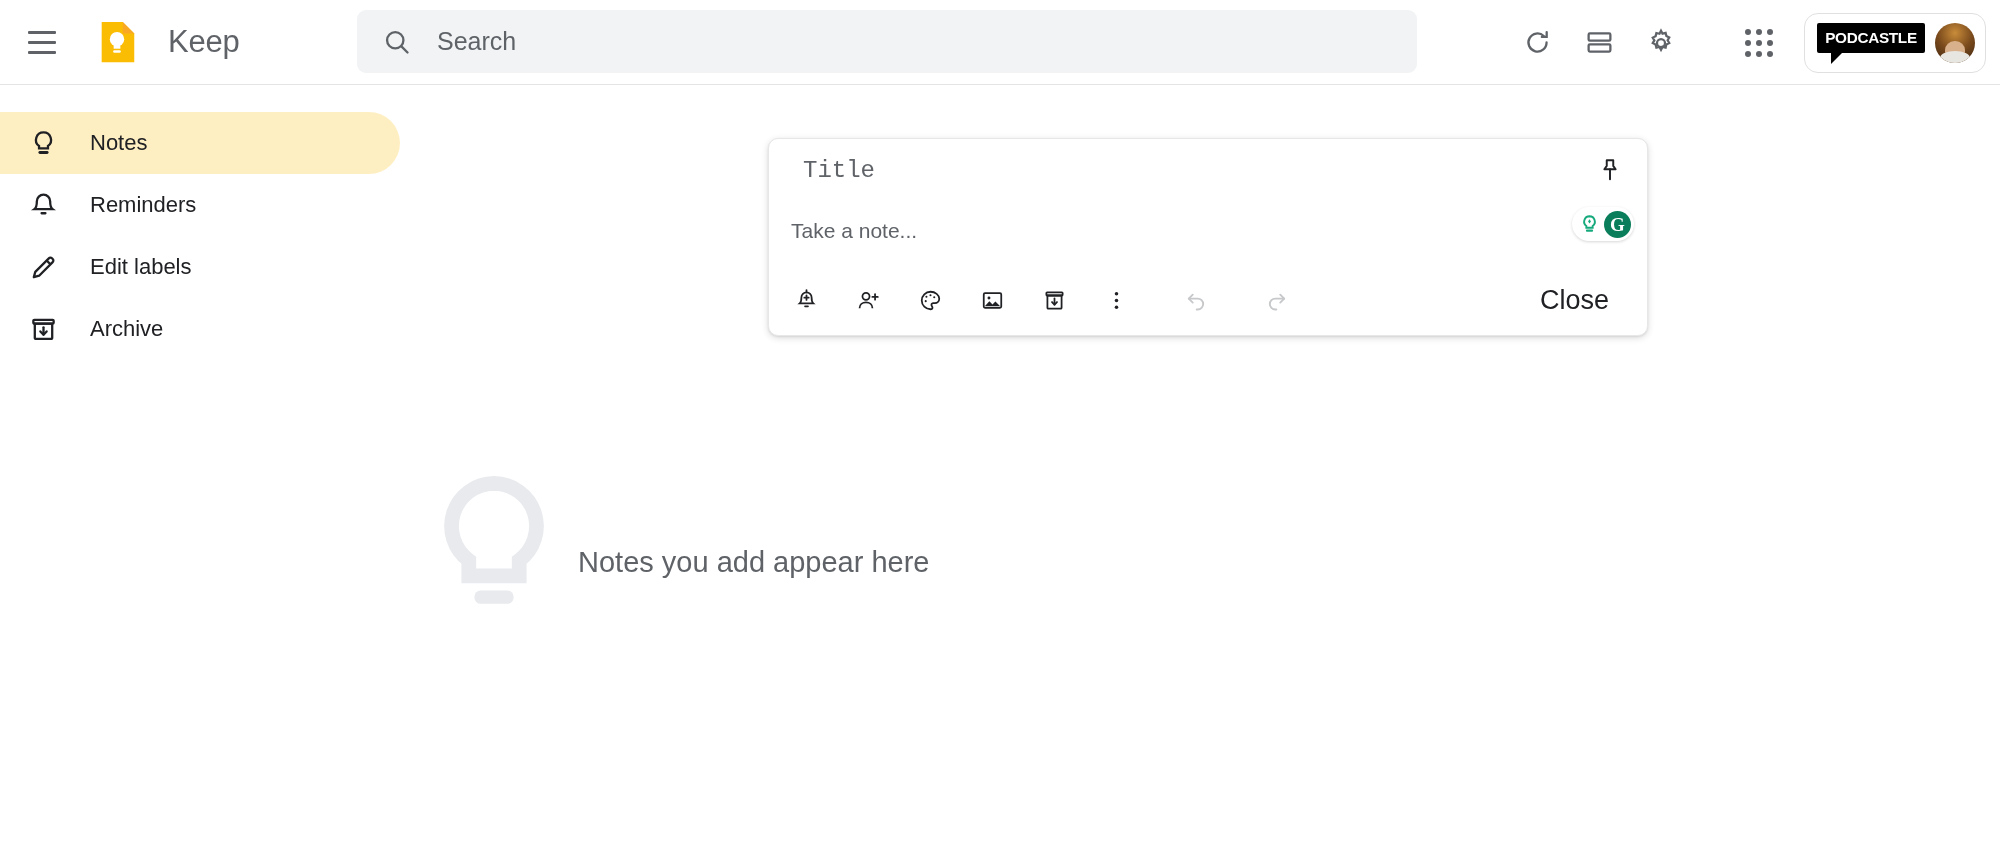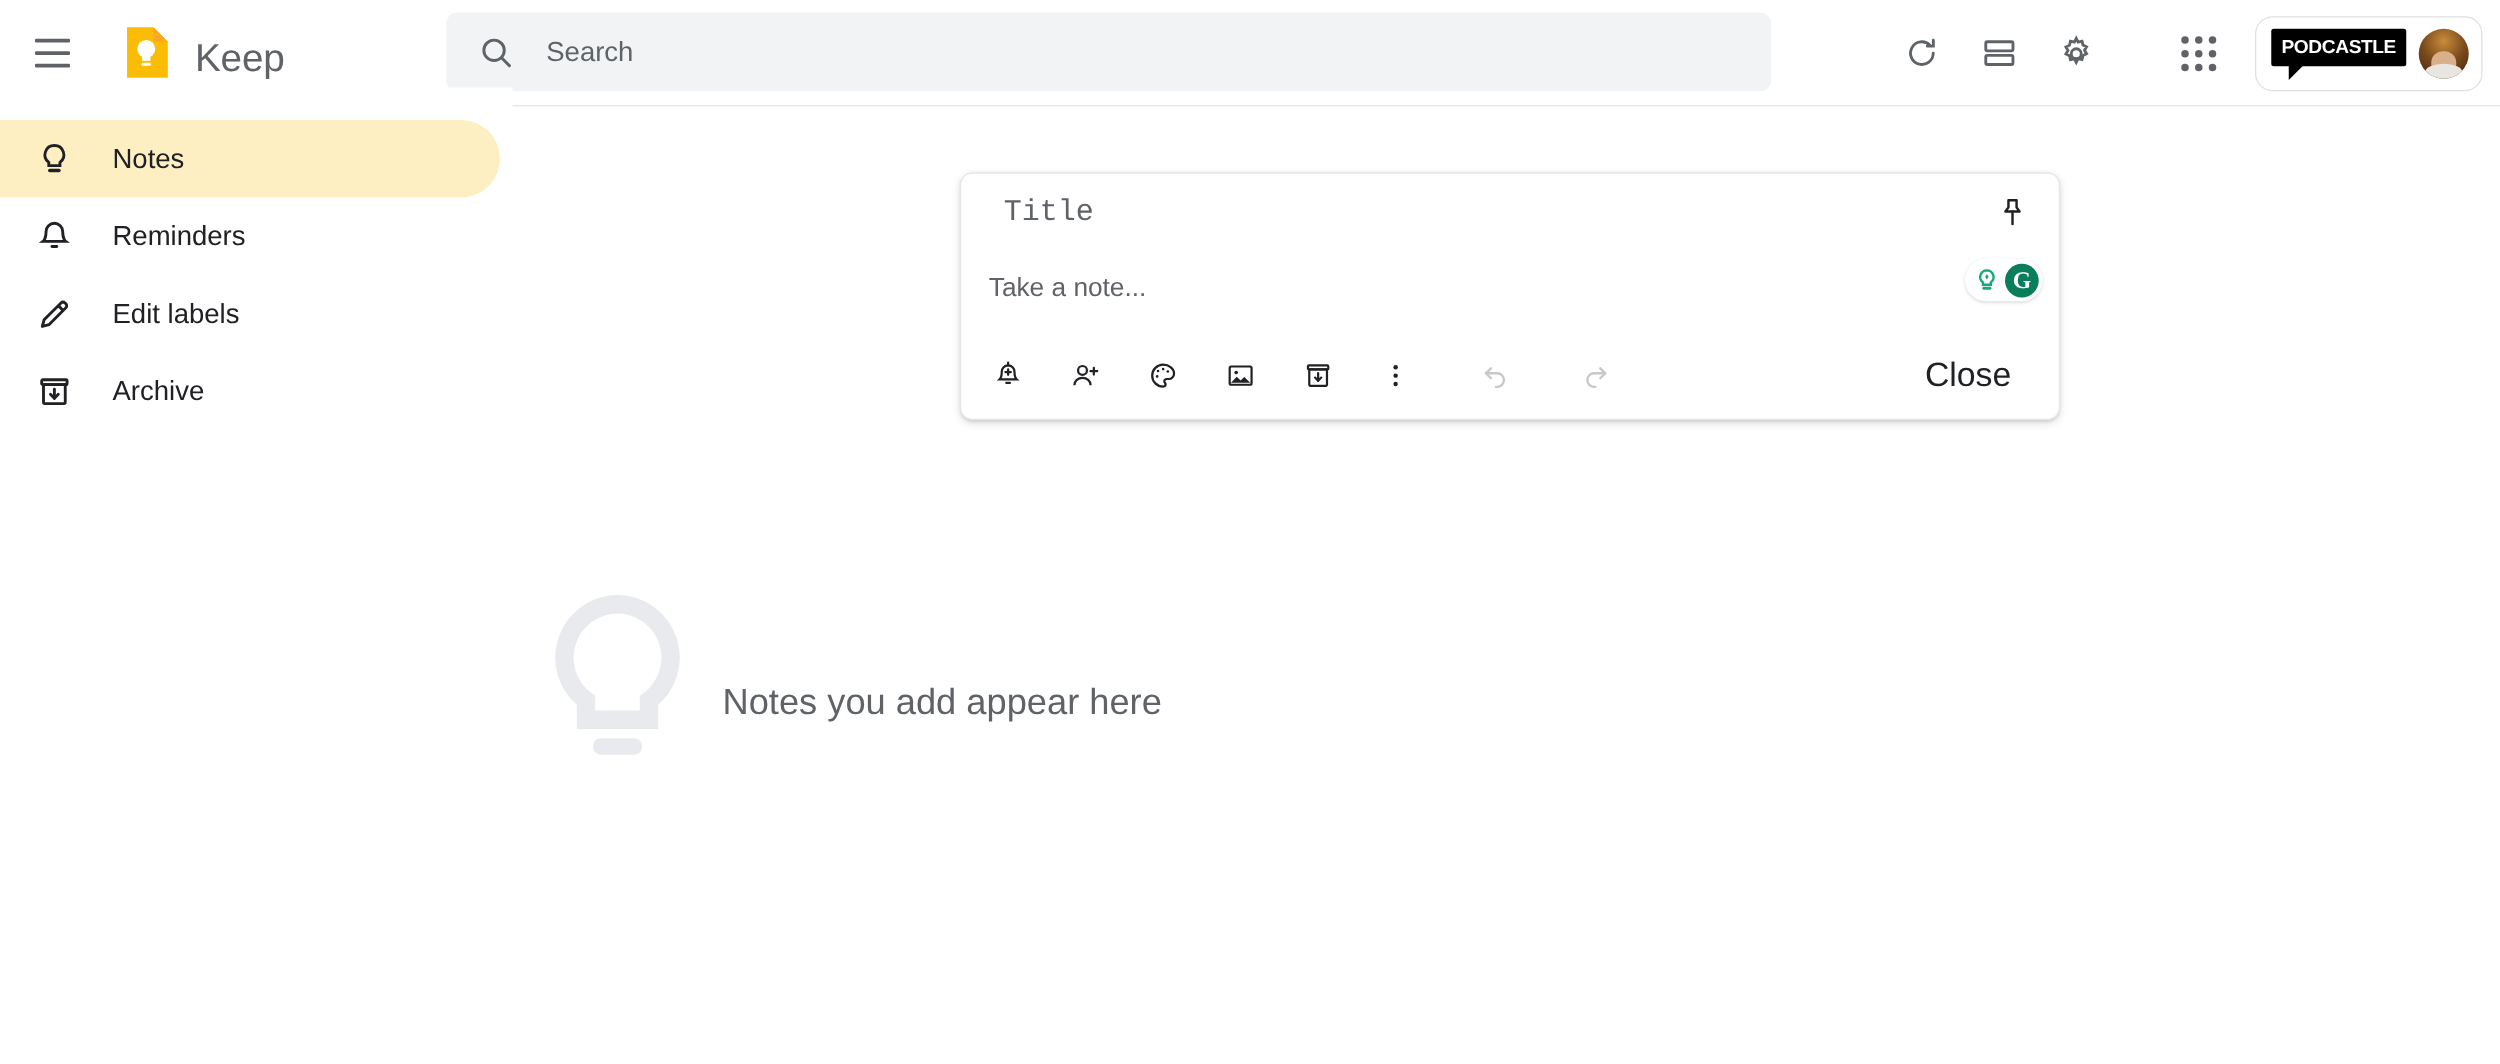--- a/index.html
+++ b/index.html
@@ -19,38 +19,38 @@
     border-bottom: 1px solid #e4e4e6;
     display: flex; align-items: center;
   }
   #hamburger {
     width: 60px; height: 60px; margin-left: 12px;
     display: flex; flex-direction: column; justify-content: center;
     align-items: center; gap: 7px; border-radius: 50%; cursor: pointer;
   }
   #hamburger span { display: block; width: 28px; height: 3px; background: #5f6368; border-radius: 1px; }
 
-  #logo-wrap { display: flex; align-items: flex-end; margin-left: 22px; gap: 16px; }
+  #logo-wrap { display: flex; align-items: center; margin-left: 22px; gap: 28px; }
   .keep-logo { width: 46px; height: 46px; display: block; }
   #app-title {
     font-size: 31px; color: #5f6368; letter-spacing: -0.2px;
     font-family: "Liberation Sans", sans-serif; font-weight: 400;
   }
 
   
   #search-box {
     position: absolute; left: 357px; top: 10px;
     width: 1060px; height: 63px;
     background: #f1f3f4; border-radius: 9px;
     display: flex; align-items: center; cursor: text;
   }
   #search-box .sicon { margin-left: 26px; margin-right: 26px; display:flex; }
   #search-input {
     border: none; outline: none; background: transparent;
-    font-size: 22px; color: #5f6368; width: 900px;
+    font-size: 25px; color: #5f6368; width: 900px;
     font-family: "Liberation Sans", sans-serif;
   }
   #search-input::placeholder { color: #5f6368; opacity: 1; }
 
   
   #header-actions {
     position: absolute; right: 0; top: 0; height: 85px;
     display: flex; align-items: center; gap: 0;
   }
   .hicon {
@@ -96,21 +96,21 @@
     width: 20px; height: 19px; border-radius: 48% 48% 45% 45%;
     background: #d9b08c;
   }
   #avatar .collar {
     position: absolute; left: 50%; bottom: -2px; transform: translateX(-50%);
     width: 30px; height: 14px; border-radius: 50% 50% 0 0; background: #e8e6e0;
   }
 
   
   #sidebar {
-    position: absolute; left: 0; top: 70px; width: 410px; height: 730px;
+    position: absolute; left: 0; top: 86px; width: 410px; height: 730px;
     background: #ffffff; padding-top: 26px;
   }
   .nav-item {
     position: relative; height: 62px; width: 400px;
     display: flex; align-items: center;
     border-top-right-radius: 31px; border-bottom-right-radius: 31px;
     cursor: pointer; color: #202124;
   }
   .nav-item.active { background: #feefc3; }
   .nav-icon {

